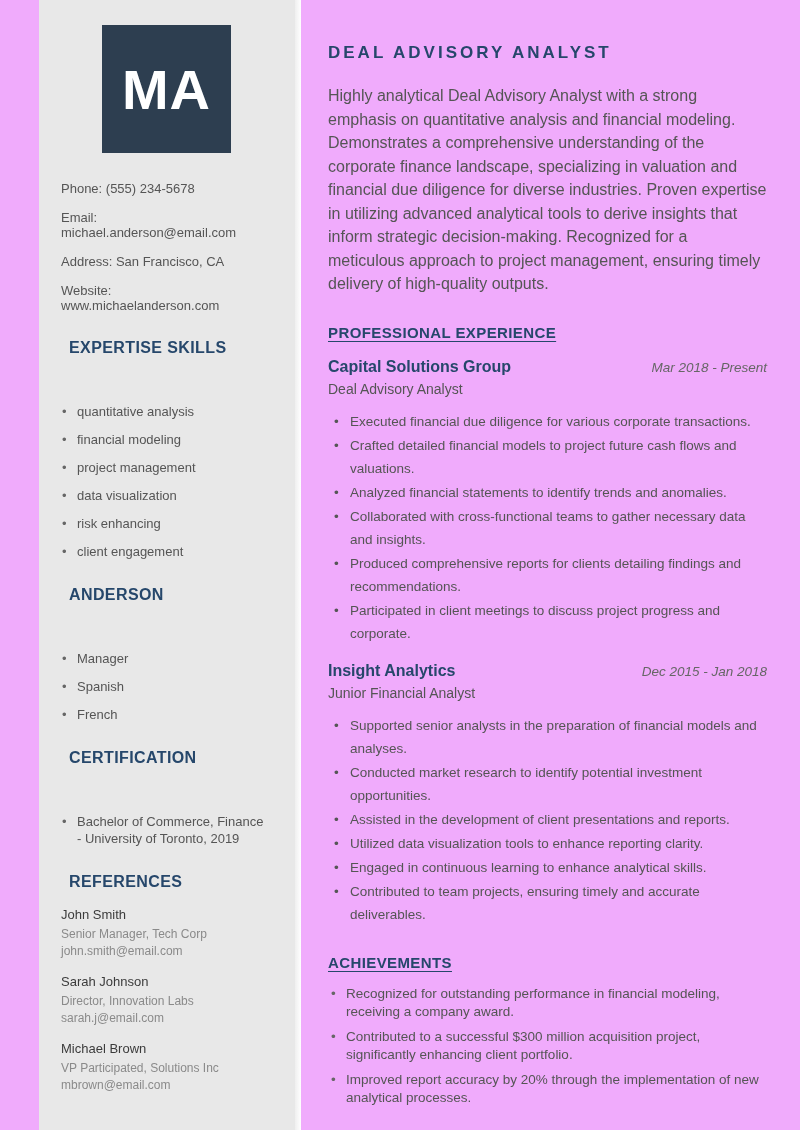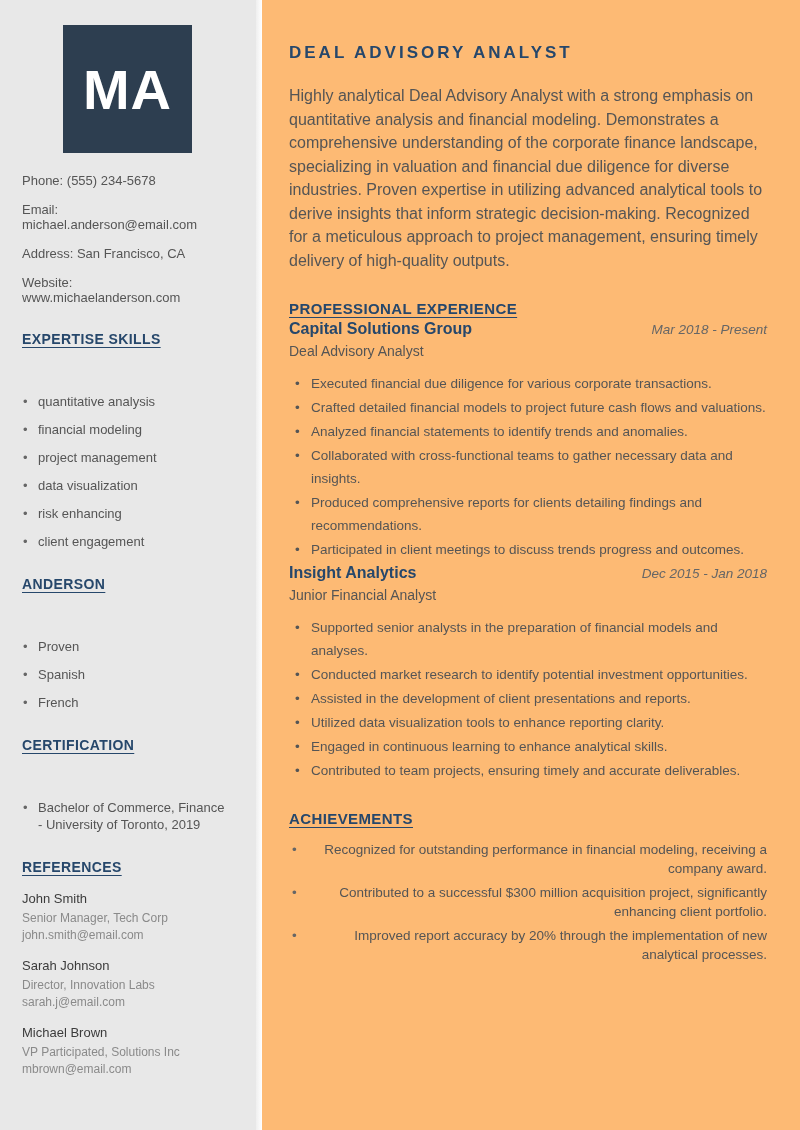--- a/index.html
+++ b/index.html
@@ -2,45 +2,45 @@
 <html><head>
 <meta charset="utf-8">
 <style>
   * { margin:0; padding:0; box-sizing:border-box; }
   html,body { background:#ffffff; }
   body {
     width:800px; height:1130px;
     font-family:"Liberation Sans", sans-serif;
     color:#555555; overflow:hidden;
   }
-  .page { display:flex; width:800px; height:1130px; background:#fdba74; }
+  .page { display:flex; width:800px; height:1130px; background:#f0abfc;padding-left:39px; }
 
   
   .sidebar {
     width:256px; min-width:256px; height:1130px;
     background:#e8e8e8; position:relative;
     padding:25px 25px 0 22px;
   }
   .sidebar::after {
     content:""; position:absolute; top:0; right:-6px; width:6px; height:100%;
     background:linear-gradient(to right,#efefef,#ffffff);
   }
   .monogram {
     width:129px; height:128px; margin-left:41px;
     background:#2d3e50; color:#ffffff;
     display:flex; align-items:center; justify-content:center;
     font-size:56px; font-weight:600; letter-spacing:1px;
   }
-  .contact { margin-top:20px; }
+  .contact { margin-top:28px; }
   .contact p { font-size:13px; color:#555555; margin-bottom:14px; }
 
   .side-head {
-    font-size:14px; font-weight:bold; color:#26476b;
-    text-decoration:underline; text-underline-offset:3px;
-    letter-spacing:0.4px; margin:26px 0 16px;
+    font-size:16px; font-weight:bold; color:#26476b;
+    text-underline-offset:3px;
+    letter-spacing:0.4px; margin:26px 8px 16px;
   }
   ul.slist { list-style:none;margin-top:46px; }
   ul.slist li {
     font-size:13px; color:#555555; margin-bottom:11px;
     padding-left:16px; position:relative; line-height:17px;
   }
   ul.slist li::before { content:"•"; position:absolute; left:1px; color:#666; }
 
   .ref-group { margin-bottom:14px; }
   .ref-name { font-size:13px; font-weight:normal; color:#3b3b3b; margin-bottom:4px; }
@@ -56,35 +56,35 @@
     margin-top:15px; font-size:17px; font-weight:bold; color:#26476b;
     letter-spacing:3px;
   }
   p.summary {
     margin-top:21px; font-size:16px; color:#555555; line-height:23.5px;
   }
   h3.main-head {
     margin-top:28px; font-size:15px; font-weight:bold; color:#26476b;
     text-decoration:underline; text-underline-offset:3px; letter-spacing:0.4px;
   }
-  .job { margin-top:3px; }
+  .job { margin-top:17px; }
   .job-row { display:flex; justify-content:space-between; align-items:baseline; }
   .company { font-size:16px; font-weight:bold; color:#26476b; }
   .dates { font-size:13.5px; font-style:italic; color:#666666; }
   .role { margin-top:5px; font-size:14px; color:#555555; }
   ul.jlist { list-style:none; margin-top:13px; }
   ul.jlist li {
     font-size:13.5px; color:#555555; line-height:23px; margin-bottom:1px;
     padding-left:22px; position:relative;
   }
   ul.jlist li::before { content:"•"; position:absolute; left:6px; color:#555; }
   ul.alist { list-style:none; margin-top:14px; }
   ul.alist li {
     font-size:13.5px; color:#555555; line-height:18.5px; margin-bottom:6px;
-    padding-left:18px; position:relative;text-align:right;
+    padding-left:18px; position:relative;
   }
   ul.alist li::before { content:"•"; position:absolute; left:3px; color:#666; }
 </style>
 </head>
 <body>
 
 <div class="page">
 
   <aside class="sidebar">
     <div class="monogram">MA</div>
@@ -101,21 +101,21 @@
       <li>quantitative analysis</li>
       <li>financial modeling</li>
       <li>project management</li>
       <li>data visualization</li>
       <li>risk enhancing</li>
       <li>client engagement</li>
     </ul>
 
     <h3 class="side-head">ANDERSON</h3>
     <ul class="slist">
-      <li>Proven</li>
+      <li>Manager</li>
       <li>Spanish</li>
       <li>French</li>
     </ul>
 
     <h3 class="side-head">CERTIFICATION</h3>
     <ul class="slist">
       <li>Bachelor of Commerce, Finance - University of Toronto, 2019</li>
     </ul>
 
     <h3 class="side-head">REFERENCES</h3>
@@ -149,21 +149,21 @@
         <span class="company">Capital Solutions Group</span>
         <span class="dates">Mar 2018 - Present</span>
       </div>
       <div class="role">Deal Advisory Analyst</div>
       <ul class="jlist">
         <li>Executed financial due diligence for various corporate transactions.</li>
         <li>Crafted detailed financial models to project future cash flows and valuations.</li>
         <li>Analyzed financial statements to identify trends and anomalies.</li>
         <li>Collaborated with cross-functional teams to gather necessary data and insights.</li>
         <li>Produced comprehensive reports for clients detailing findings and recommendations.</li>
-        <li>Participated in client meetings to discuss trends progress and outcomes.</li>
+        <li>Participated in client meetings to discuss project progress and corporate.</li>
       </ul>
     </section>
 
     <section class="job">
       <div class="job-row">
         <span class="company">Insight Analytics</span>
         <span class="dates">Dec 2015 - Jan 2018</span>
       </div>
       <div class="role">Junior Financial Analyst</div>
       <ul class="jlist">

